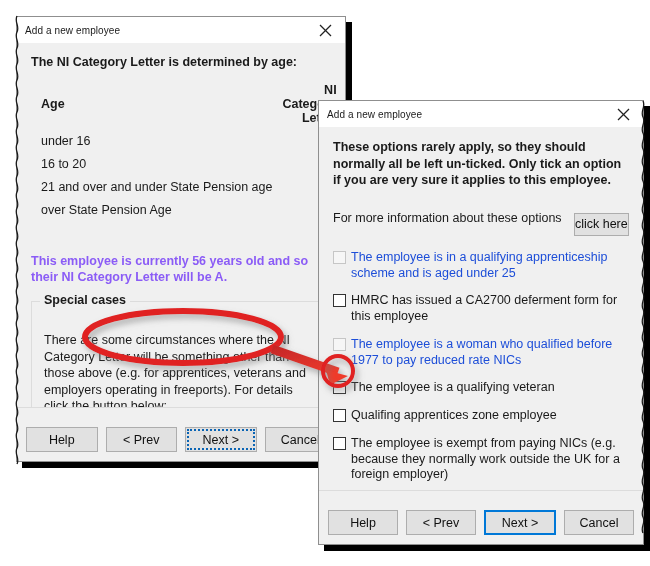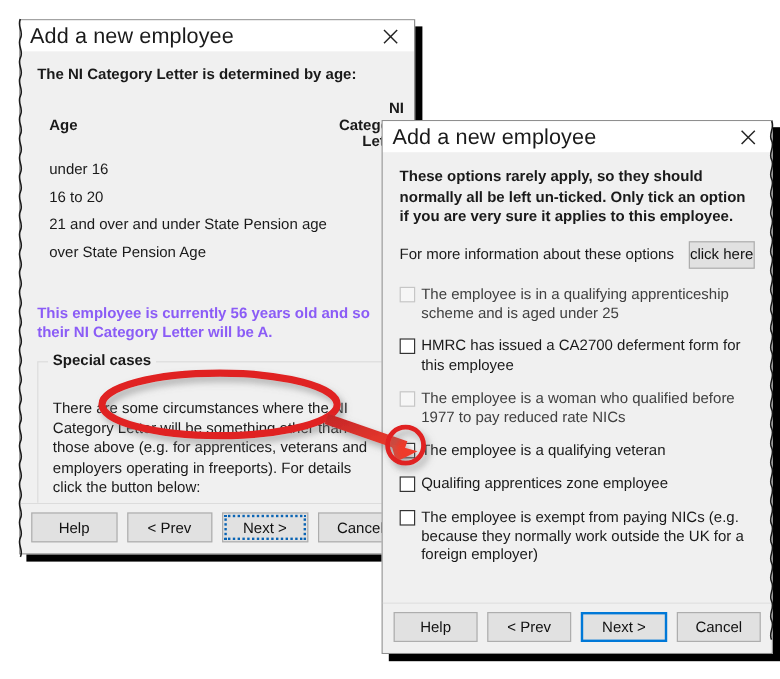--- a/index.html
+++ b/index.html
@@ -21,21 +21,21 @@
     display:flex;flex-direction:column;
   }
   .titlebar{
     height:26px;
     background:#ffffff;
     display:flex;align-items:center;
     padding:0 0 0 8px;
     flex:0 0 auto;
   }
   .titlebar .title{
-    font-size:18px;color:#1a1a1a;
+    font-size:10px;color:#1a1a1a;
     letter-spacing:.1px;
     white-space:nowrap;
   }
   .titlebar .spacer{flex:1 1 auto;}
   .closebtn{
     width:40px;height:26px;
     display:flex;align-items:center;justify-content:center;
     font-size:14px;color:#222;
     line-height:1;
   }
@@ -57,20 +57,21 @@
   }
   .btn{
     background:#e1e1e1;
     border:1px solid #adadad;
     font-size:12.5px;
     color:#111;
     height:25px;
     display:flex;align-items:center;justify-content:center;
     font-family:"Liberation Sans", sans-serif;
     box-sizing:border-box;
+    margin-top:12px;
   }
   .footer .btn{flex:1 1 0;}
   .btn.default{
     border:2px solid #0078d7;
     background:#e1e1e1;
   }
   .btn.dotted-default{
     border:1px solid #adadad;
     outline:2px dotted #0a64b4;
     outline-offset:-4px;
@@ -156,21 +157,21 @@
     box-sizing:border-box;
   }
   .cbrow.disabled .cbbox{border-color:#c6c6c6;background:#f6f6f6;}
   .cbbox .tick{
     position:absolute;left:1px;top:0px;
     width:11px;height:11px;
   }
   .cblabel{
     font-size:12.5px;color:#1a1a1a;line-height:1.26;
   }
-  .cbrow.disabled .cblabel{color:#404040;}
+  .cbrow.disabled .cblabel{color:#1d4ed8;}
   .cbrow.focused .cblabel{
     outline:1px dotted #444;
     outline-offset:1px;
     padding:0 1px;
   }
   .cbrow.tall{margin-bottom:12px;}
 
   
   .anno{
     position:absolute;left:0;top:0;

